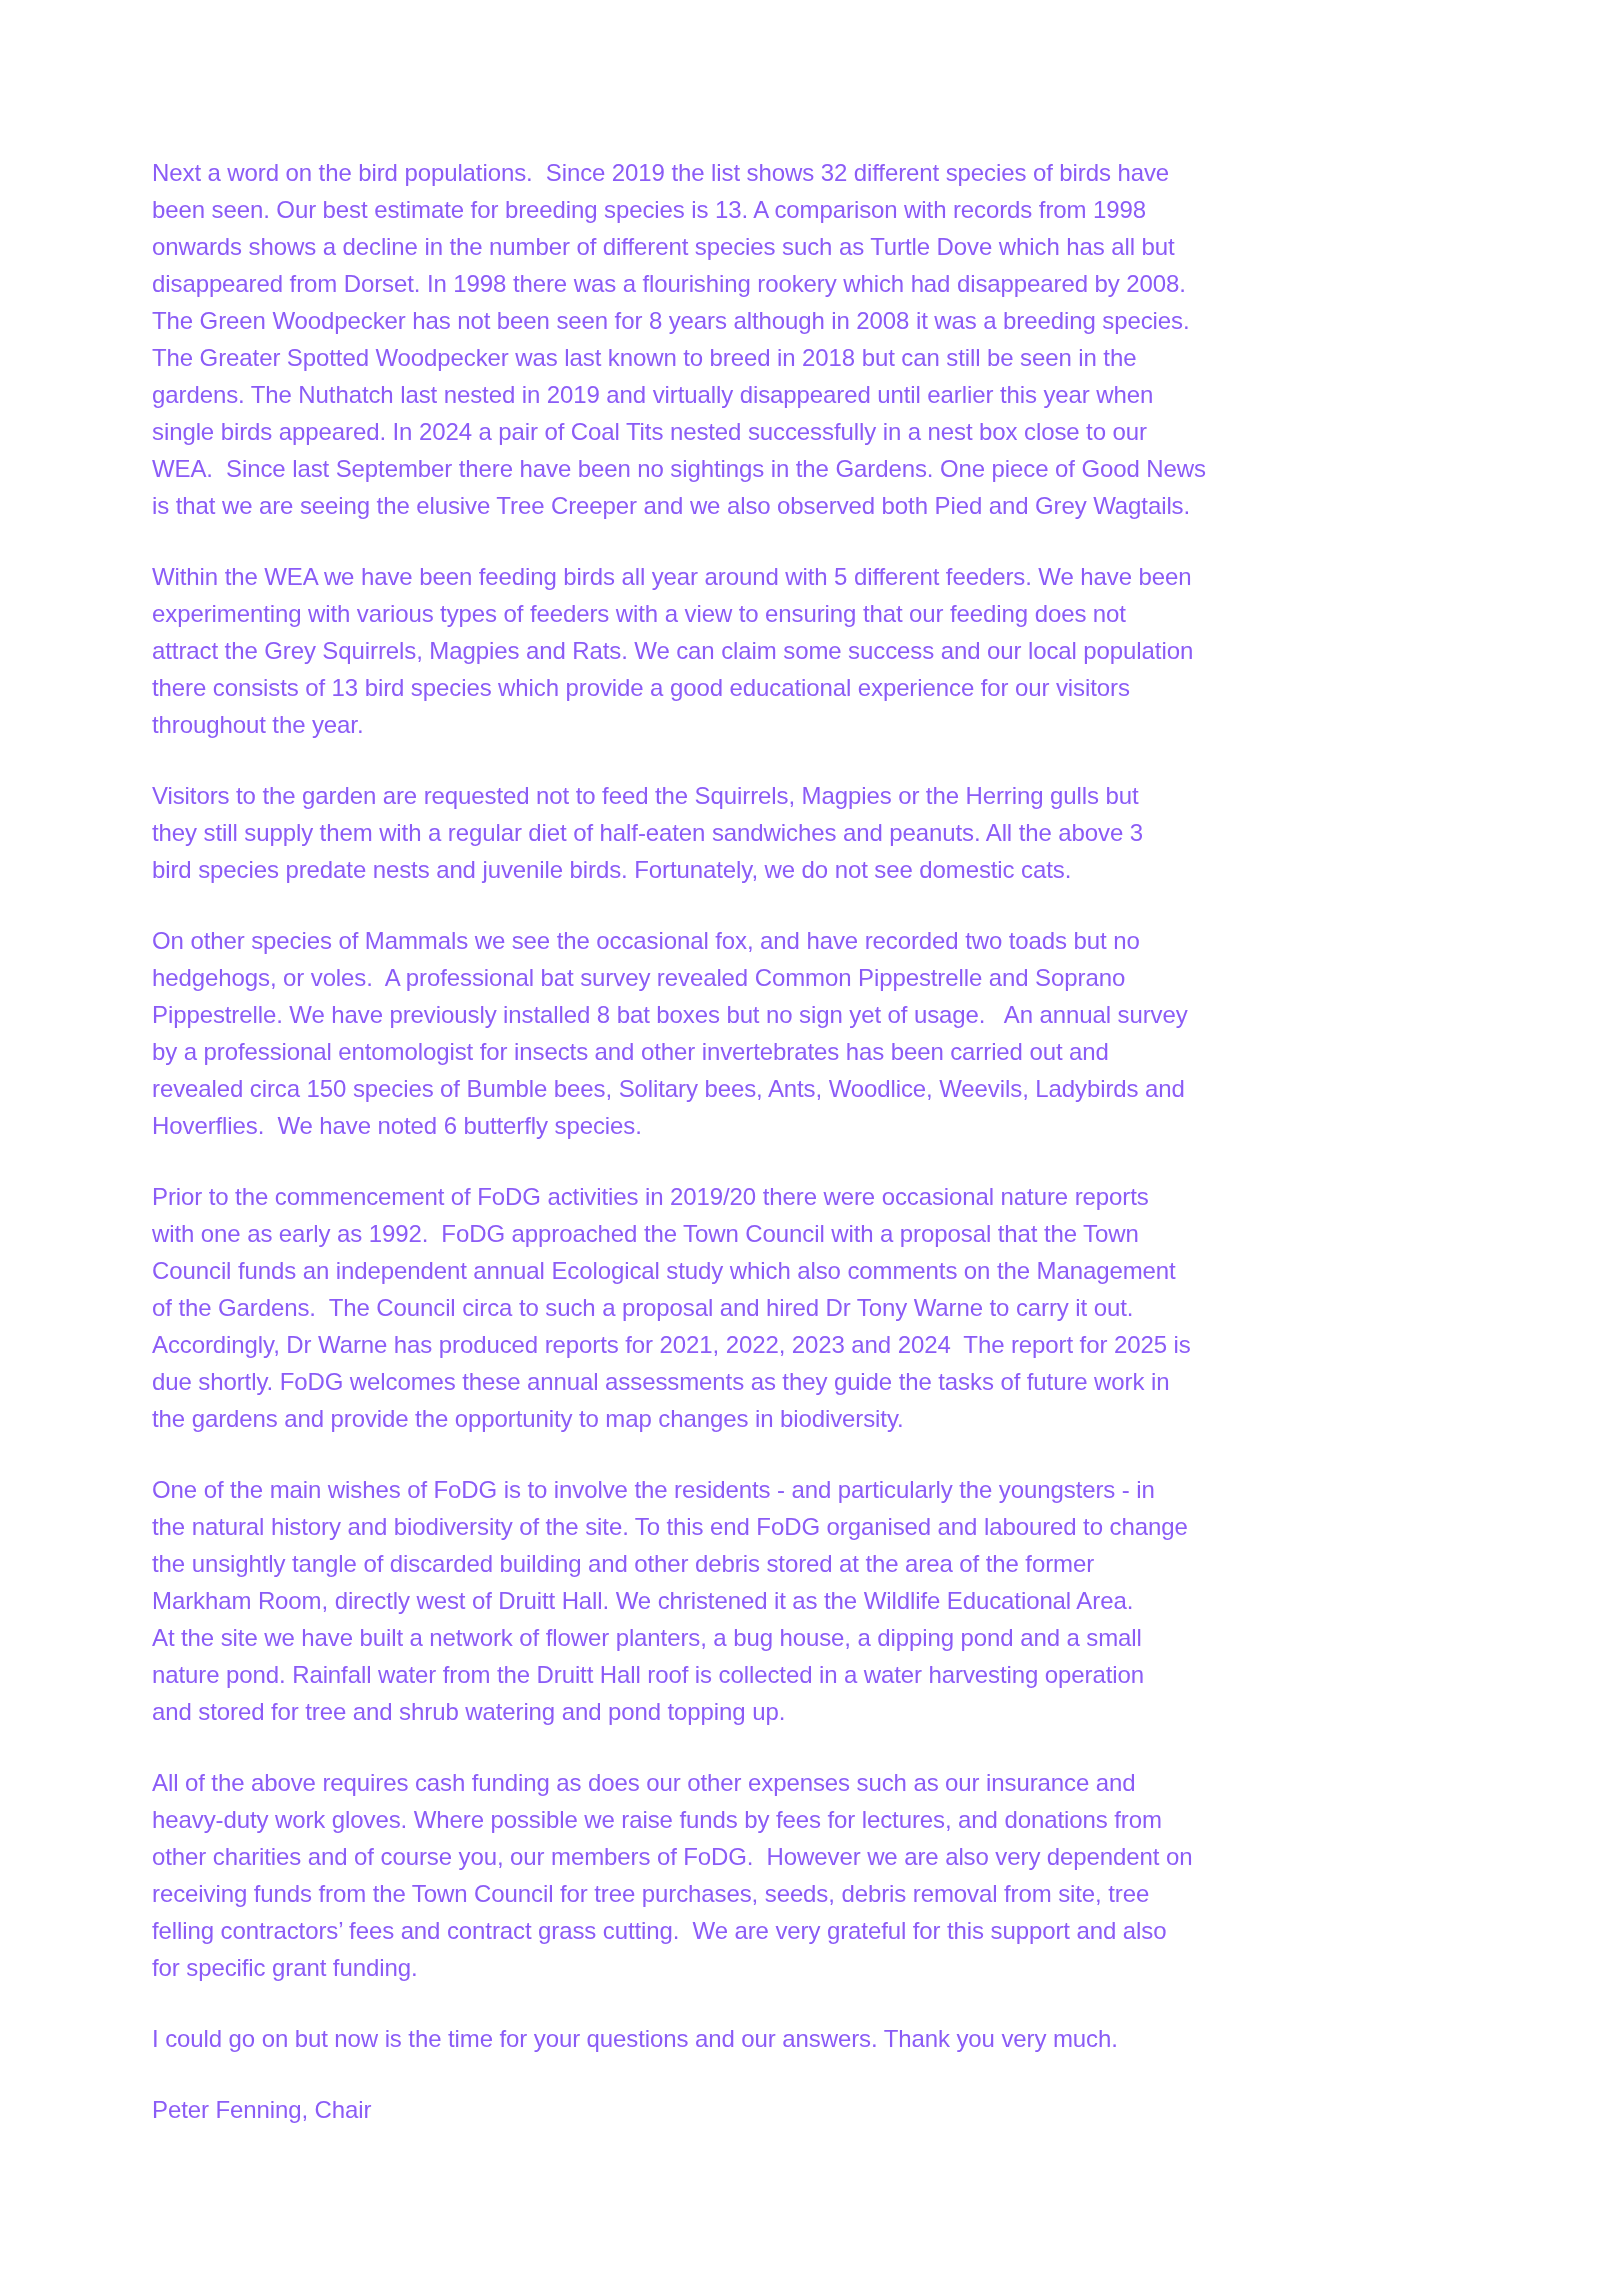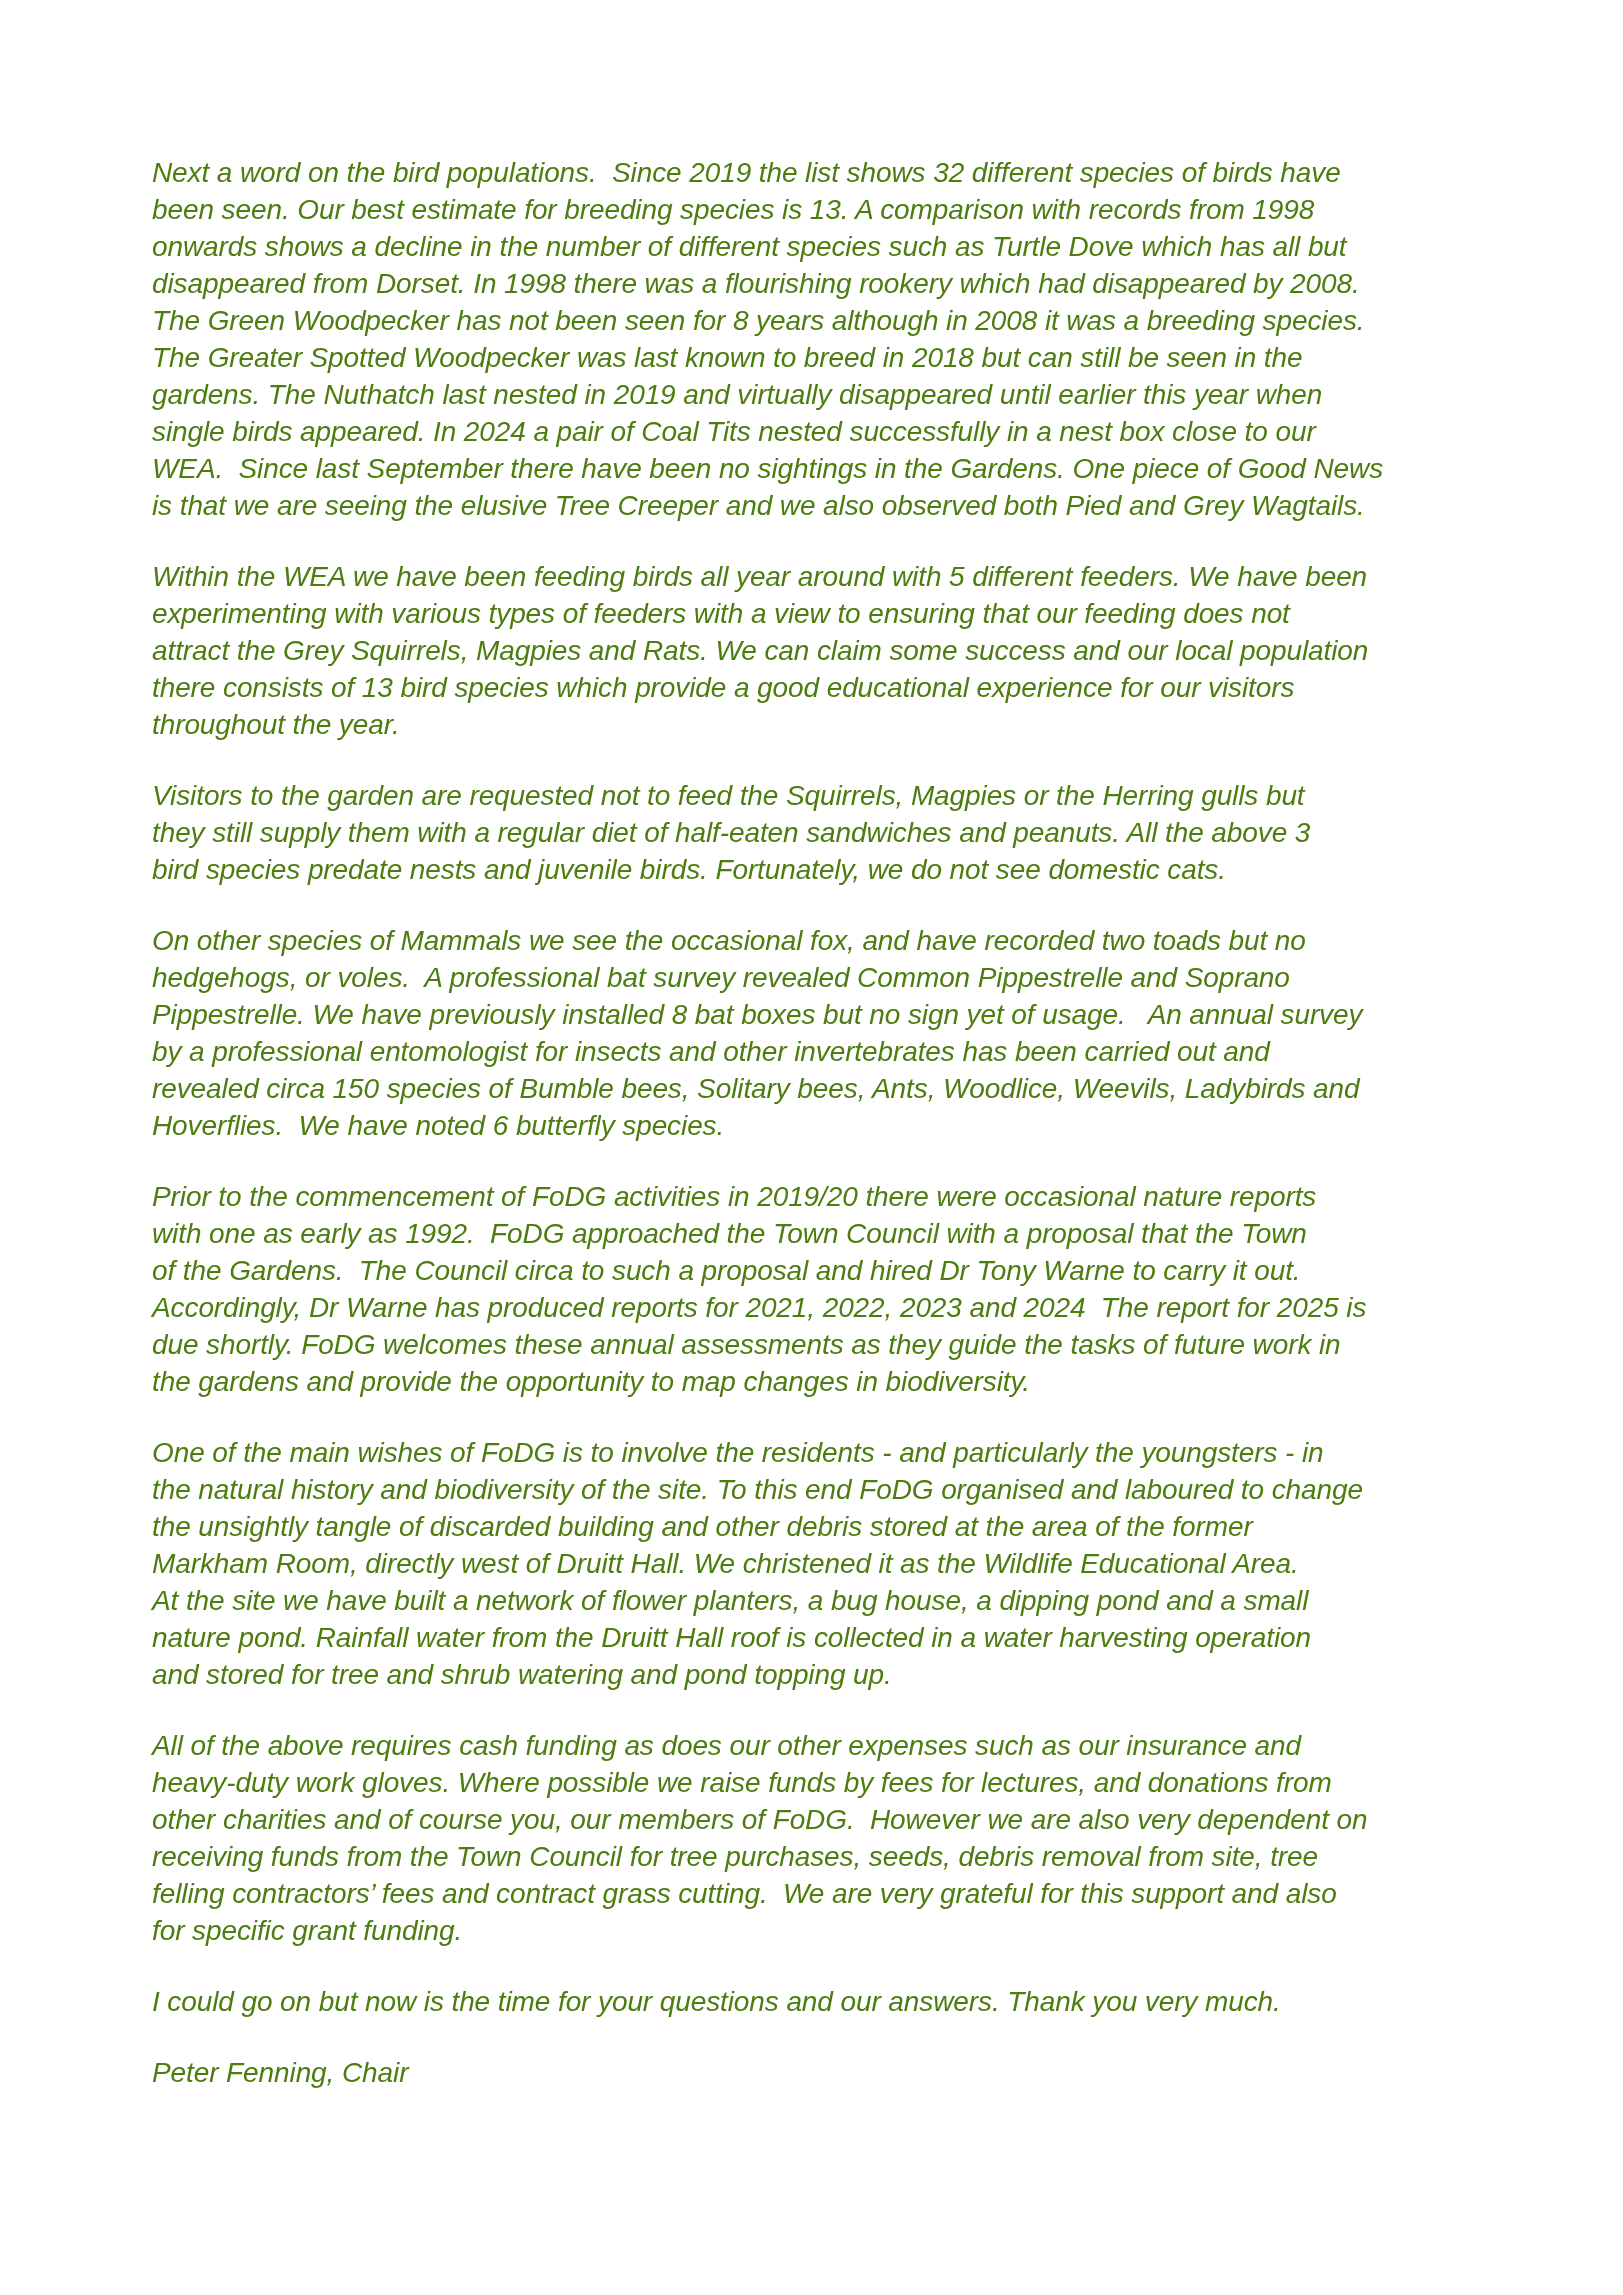--- a/index.html
+++ b/index.html
@@ -24,25 +24,24 @@
   p.paragraph {
     margin: 0 0 34px 0;
     padding: 0;
   }
   p.paragraph:last-child {
     margin-bottom: 4px;
   }
   .line {
     display: block;
     white-space: pre;      
-    font-size: 28px;
+    font-size: 24px;
     line-height: 37px;
-    color: #4d7c0f;
+    color: #8b5cf6;
     letter-spacing: -0.1px;
-    font-style: italic;
   }
 </style>
 </head>
 <body>
 
 <div class="page">
   <div class="doc-body">
       <p class="paragraph">
         <span class="line">Next a word on the bird populations.  Since 2019 the list shows 32 different species of birds have</span>
         <span class="line">been seen. Our best estimate for breeding species is 13. A comparison with records from 1998</span>
@@ -71,20 +70,21 @@
         <span class="line">On other species of Mammals we see the occasional fox, and have recorded two toads but no</span>
         <span class="line">hedgehogs, or voles.  A professional bat survey revealed Common Pippestrelle and Soprano</span>
         <span class="line">Pippestrelle. We have previously installed 8 bat boxes but no sign yet of usage.   An annual survey</span>
         <span class="line">by a professional entomologist for insects and other invertebrates has been carried out and</span>
         <span class="line">revealed circa 150 species of Bumble bees, Solitary bees, Ants, Woodlice, Weevils, Ladybirds and</span>
         <span class="line">Hoverflies.  We have noted 6 butterfly species.</span>
       </p>
       <p class="paragraph">
         <span class="line">Prior to the commencement of FoDG activities in 2019/20 there were occasional nature reports</span>
         <span class="line">with one as early as 1992.  FoDG approached the Town Council with a proposal that the Town</span>
+        <span class="line">Council funds an independent annual Ecological study which also comments on the Management</span>
         <span class="line">of the Gardens.  The Council circa to such a proposal and hired Dr Tony Warne to carry it out.</span>
         <span class="line">Accordingly, Dr Warne has produced reports for 2021, 2022, 2023 and 2024  The report for 2025 is</span>
         <span class="line">due shortly. FoDG welcomes these annual assessments as they guide the tasks of future work in</span>
         <span class="line">the gardens and provide the opportunity to map changes in biodiversity.</span>
       </p>
       <p class="paragraph">
         <span class="line">One of the main wishes of FoDG is to involve the residents - and particularly the youngsters - in</span>
         <span class="line">the natural history and biodiversity of the site. To this end FoDG organised and laboured to change</span>
         <span class="line">the unsightly tangle of discarded building and other debris stored at the area of the former</span>
         <span class="line">Markham Room, directly west of Druitt Hall. We christened it as the Wildlife Educational Area.</span>

